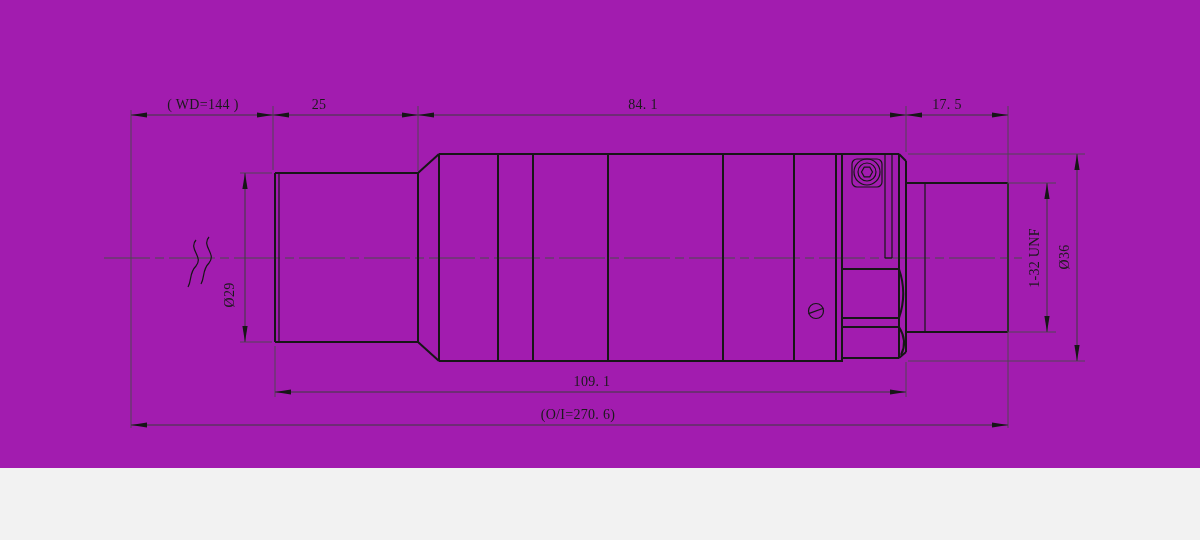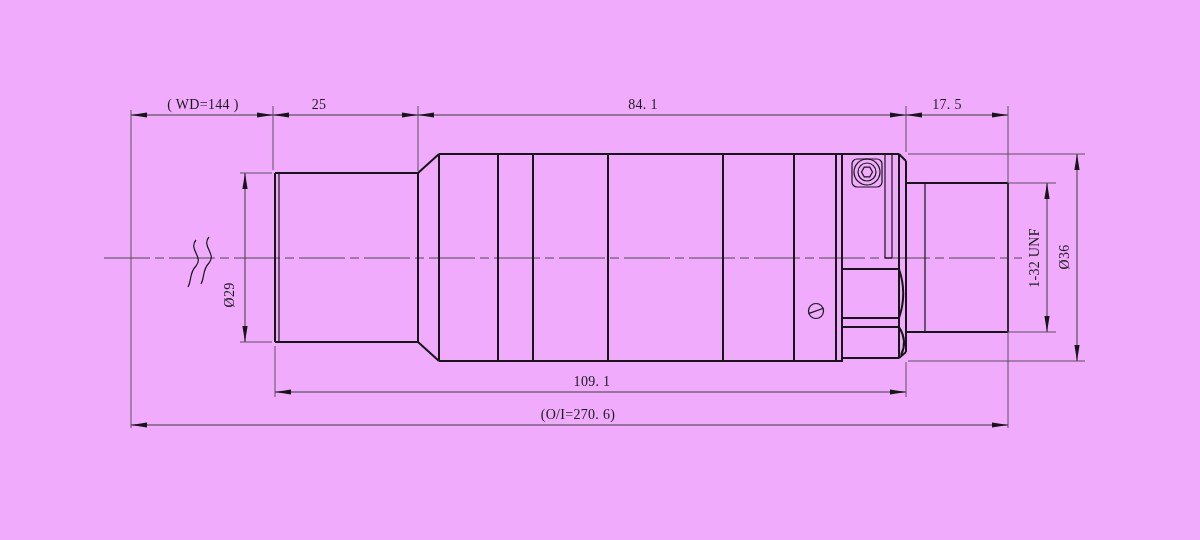--- a/index.html
+++ b/index.html
@@ -1,17 +1,17 @@
 <!DOCTYPE html>
 <html><head>
 <meta charset="utf-8">
 <style>
   html,body{margin:0;padding:0;background:#f2f2f2;}
   .canvas{
-    width:1200px;height:540px;background:#f0abfc;position:relative;margin:0 auto;
+    width:1200px;height:468px;background:#a21caf;position:relative;margin:0 auto;
     font-family:"Liberation Serif","DejaVu Serif",serif;
   }
   svg text{
     font-family:"Liberation Serif","DejaVu Serif",serif;
     font-size:14px;fill:#1a1a1a;letter-spacing:.3px;
   }
   .outline{stroke:#161616;stroke-width:2;fill:none;}
   .thin{stroke:#161616;stroke-width:1.2;fill:none;}
   .dim{stroke:#3d3d3d;stroke-width:1;fill:none;}
   .ext{stroke:#4a4a4a;stroke-width:0.9;fill:none;}

